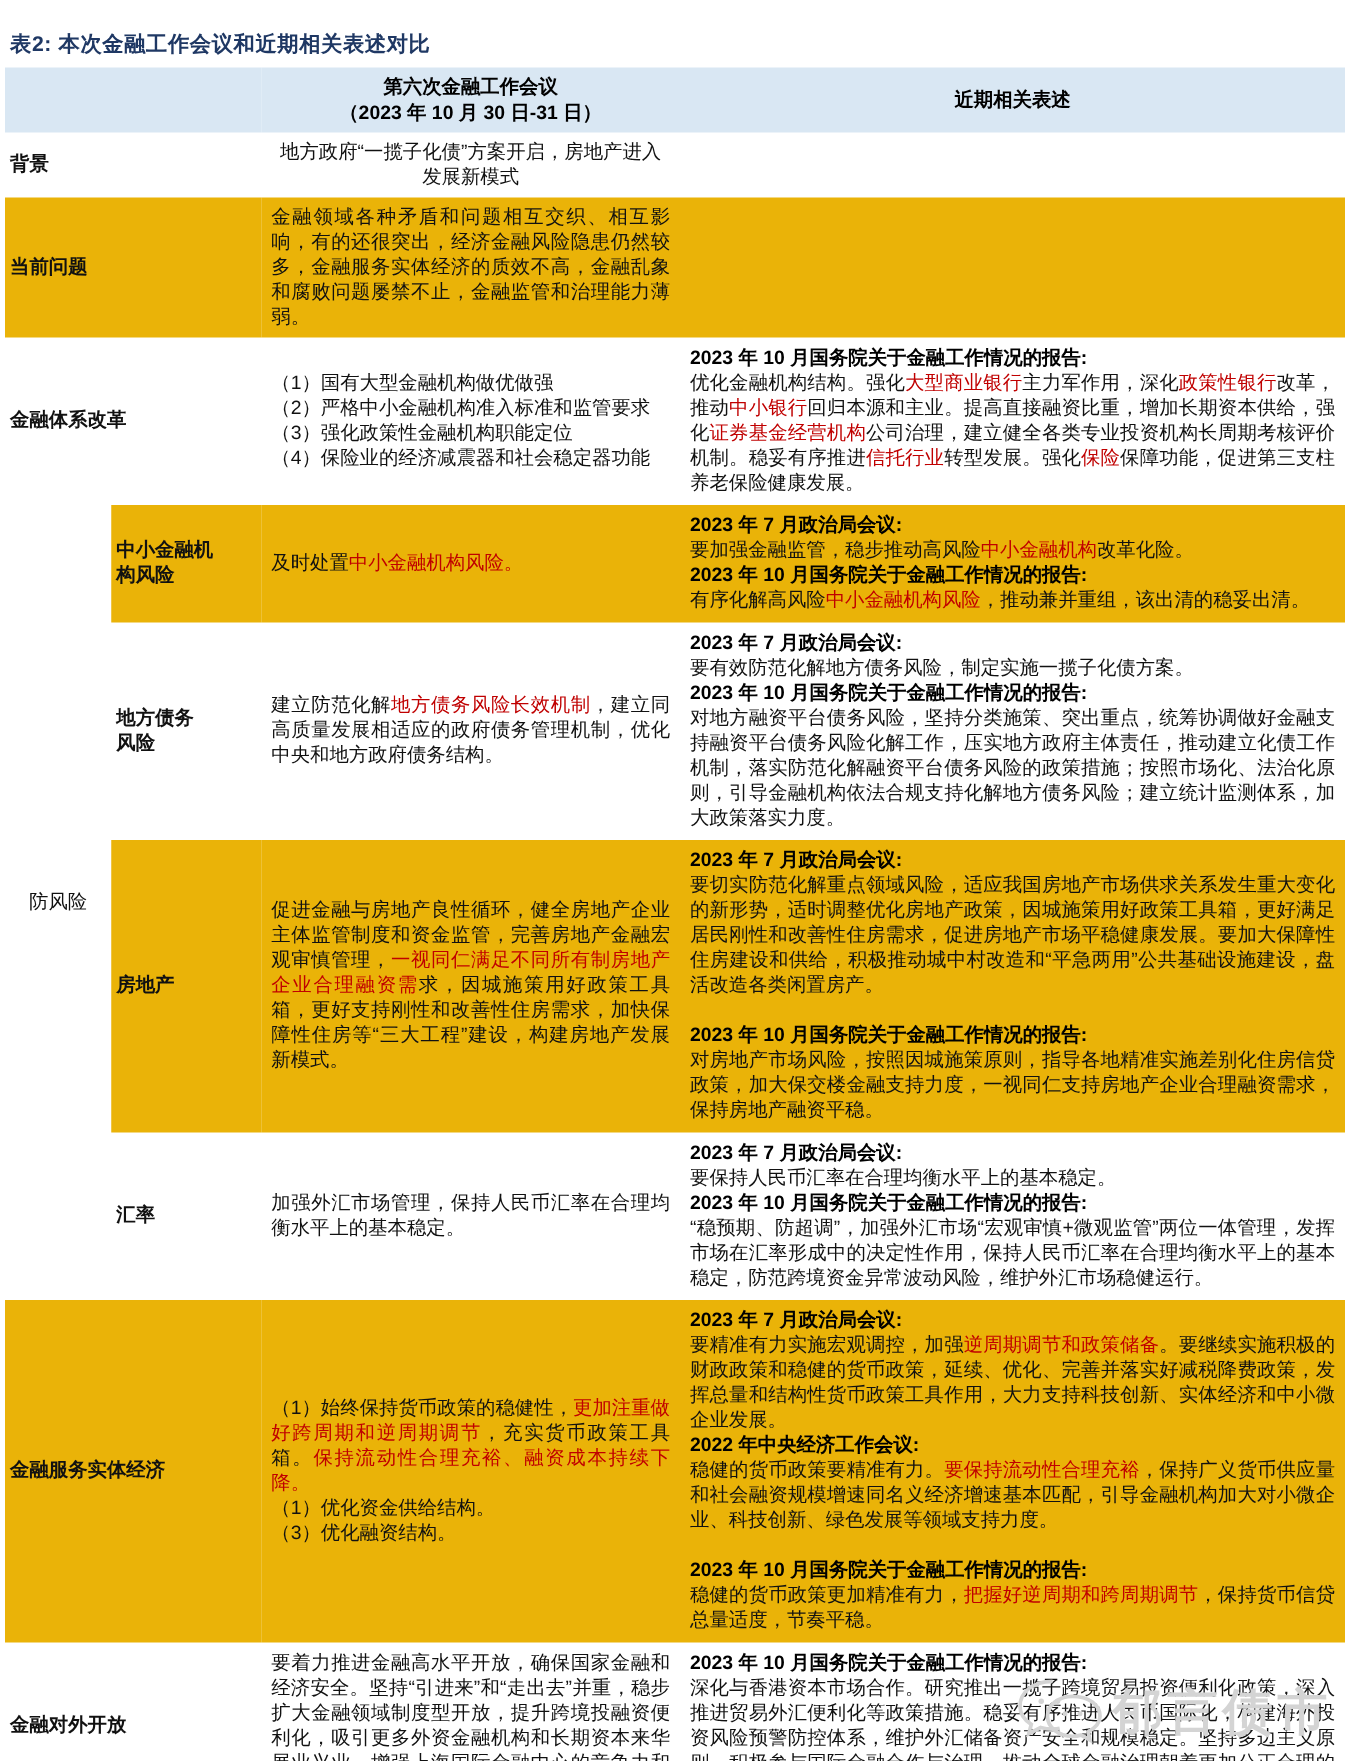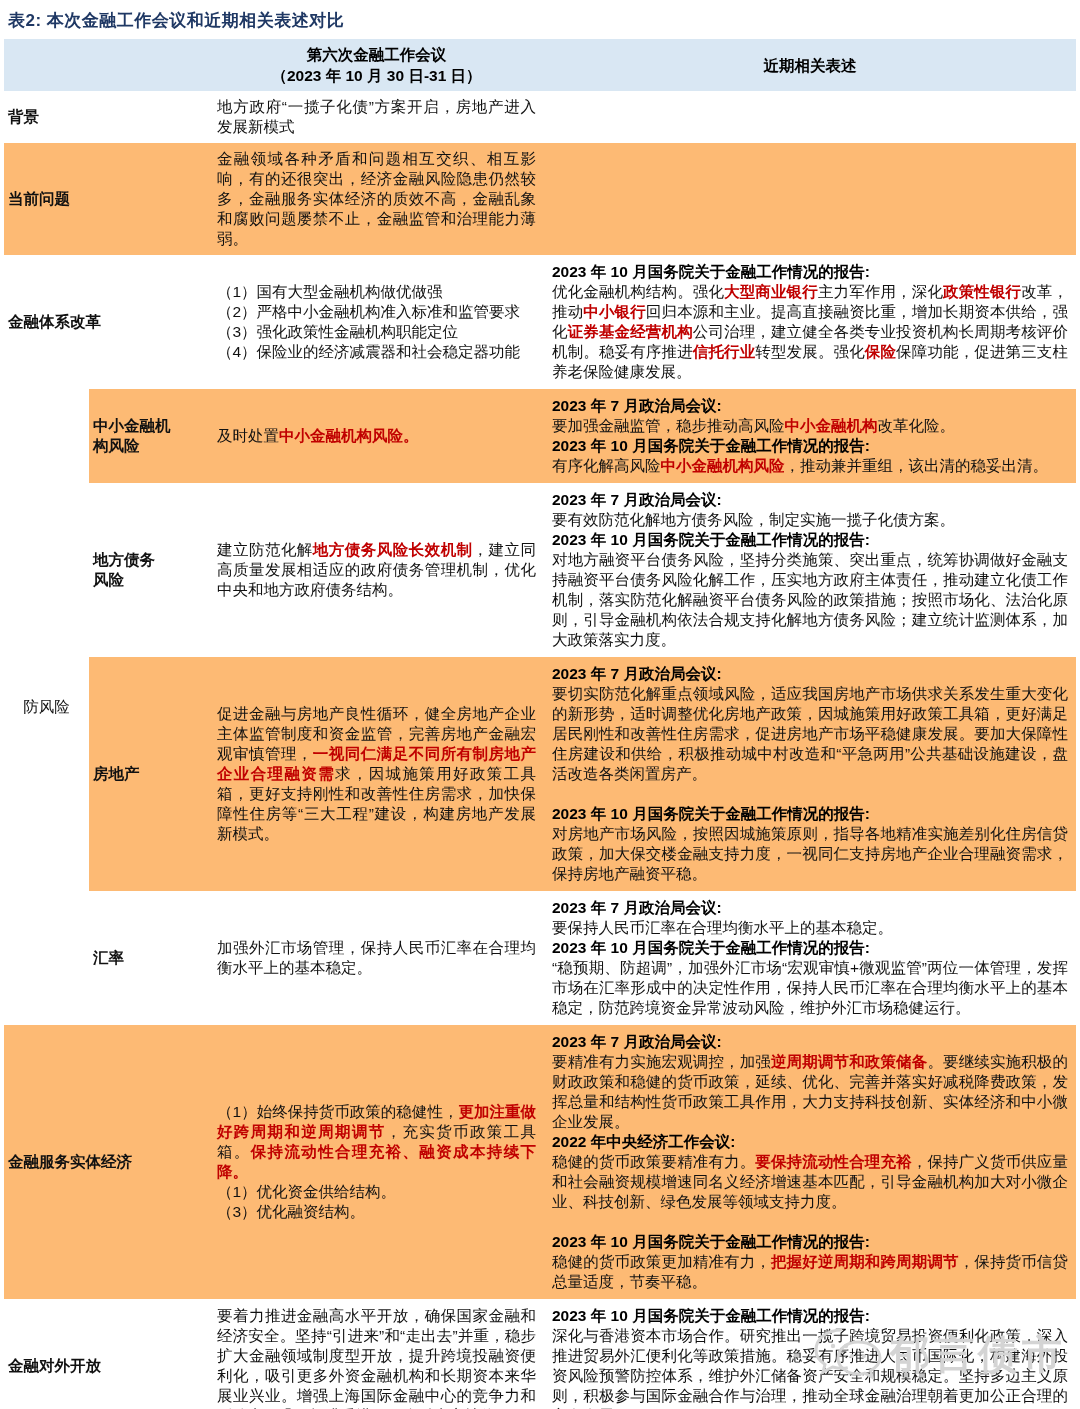--- a/index.html
+++ b/index.html
@@ -4,46 +4,46 @@
 <style>
   html,body{margin:0;padding:0;}
   body{
     width:1080px;height:1409px;overflow:hidden;background:#ffffff;
     font-family:"Liberation Sans","DejaVu Sans",sans-serif;
     color:#111;position:relative;
   }
   .page{position:relative;width:1080px;height:1409px;}
   .doc-title{
     font-size:17px;font-weight:bold;color:#1F3864;
-    padding:9px 8px 7px 8px;letter-spacing:.5px;
+    padding:9px 8px 7px 8px;letter-spacing:.5px;margin-top:15px;
   }
   table.cmp{
     border-collapse:collapse;table-layout:fixed;width:1072px;margin:0 4px;
     border-bottom:2px solid #000;
   }
   col.c1{width:85px;} col.c2{width:120px;} col.c3{width:335px;} col.c4{width:532px;}
   td{vertical-align:middle;font-size:15.5px;line-height:20px;padding:6px 8px;}
   tr.head td{
     background:#D9E7F3;text-align:center;font-weight:bold;color:#000;
     padding:5px 4px;line-height:21px;font-size:15.5px;
   }
-  td.shade{background:#fdba74;}
+  td.shade{background:#eab308;}
   td.label-cell{
     text-align:left;font-weight:bold;white-space:pre-line;padding:6px 4px;
   }
   td.group-label-cell{
     text-align:center;font-weight:normal;background:#fff;padding:6px 2px;
   }
   td.conf-cell{text-align:justify;}
-  td.conf-cell.center{}
+  td.conf-cell.center{text-align:center;}
   td.conf-cell .para{margin:0;}
   td.recent-cell{vertical-align:top;text-align:justify;padding-top:7px;padding-bottom:7px;}
   .bhead{font-weight:bold;color:#000;}
   .block.gap{margin-bottom:20px;}
-  .red{color:#C00000;font-weight:bold;}
+  .red{color:#C00000;font-weight:normal;}
   .watermark{
     position:absolute;right:14px;top:1326px;display:flex;align-items:center;
     color:#CFCFCF;pointer-events:none;
   }
   .watermark .wm-text{
     font-size:40px;font-weight:bold;letter-spacing:4px;color:#D4D4D4;
   }
   .watermark svg{margin-right:6px;}
 </style>
 </head>

